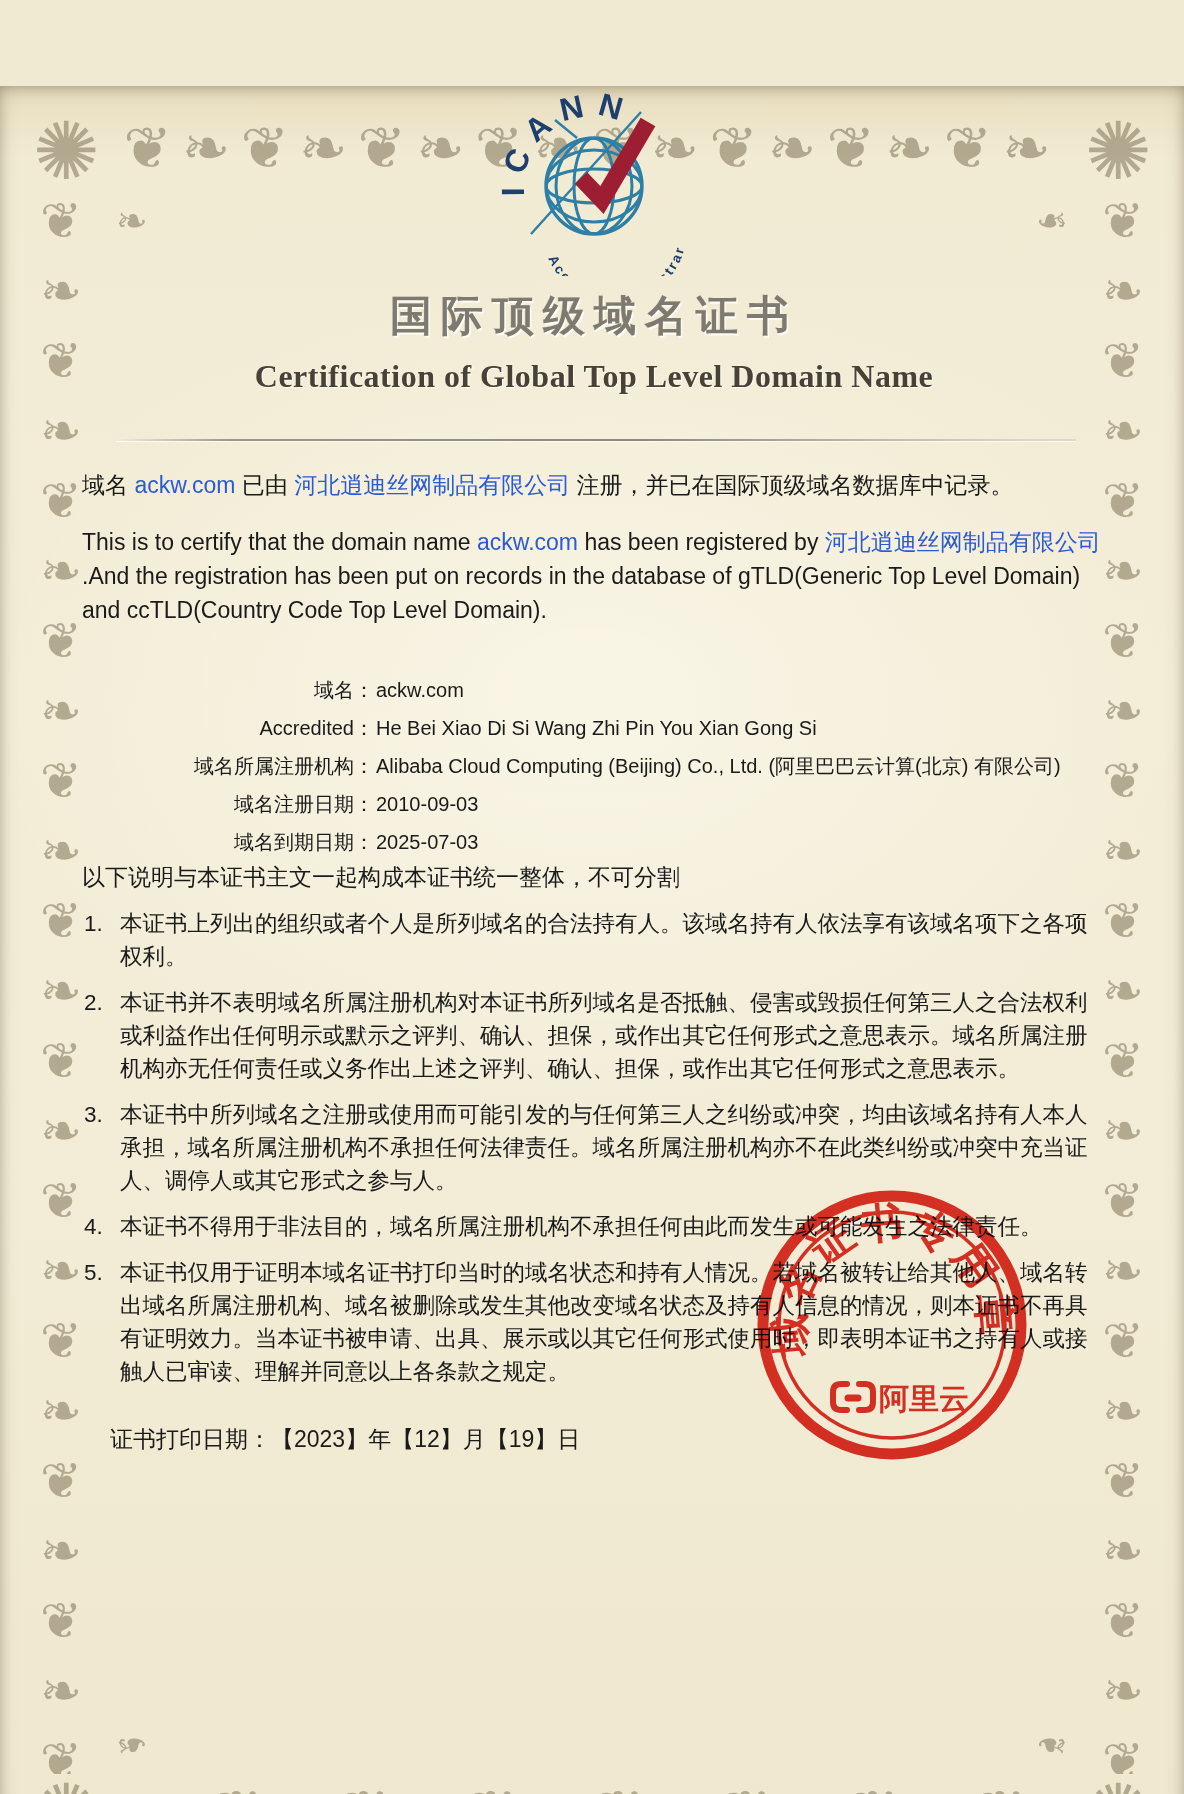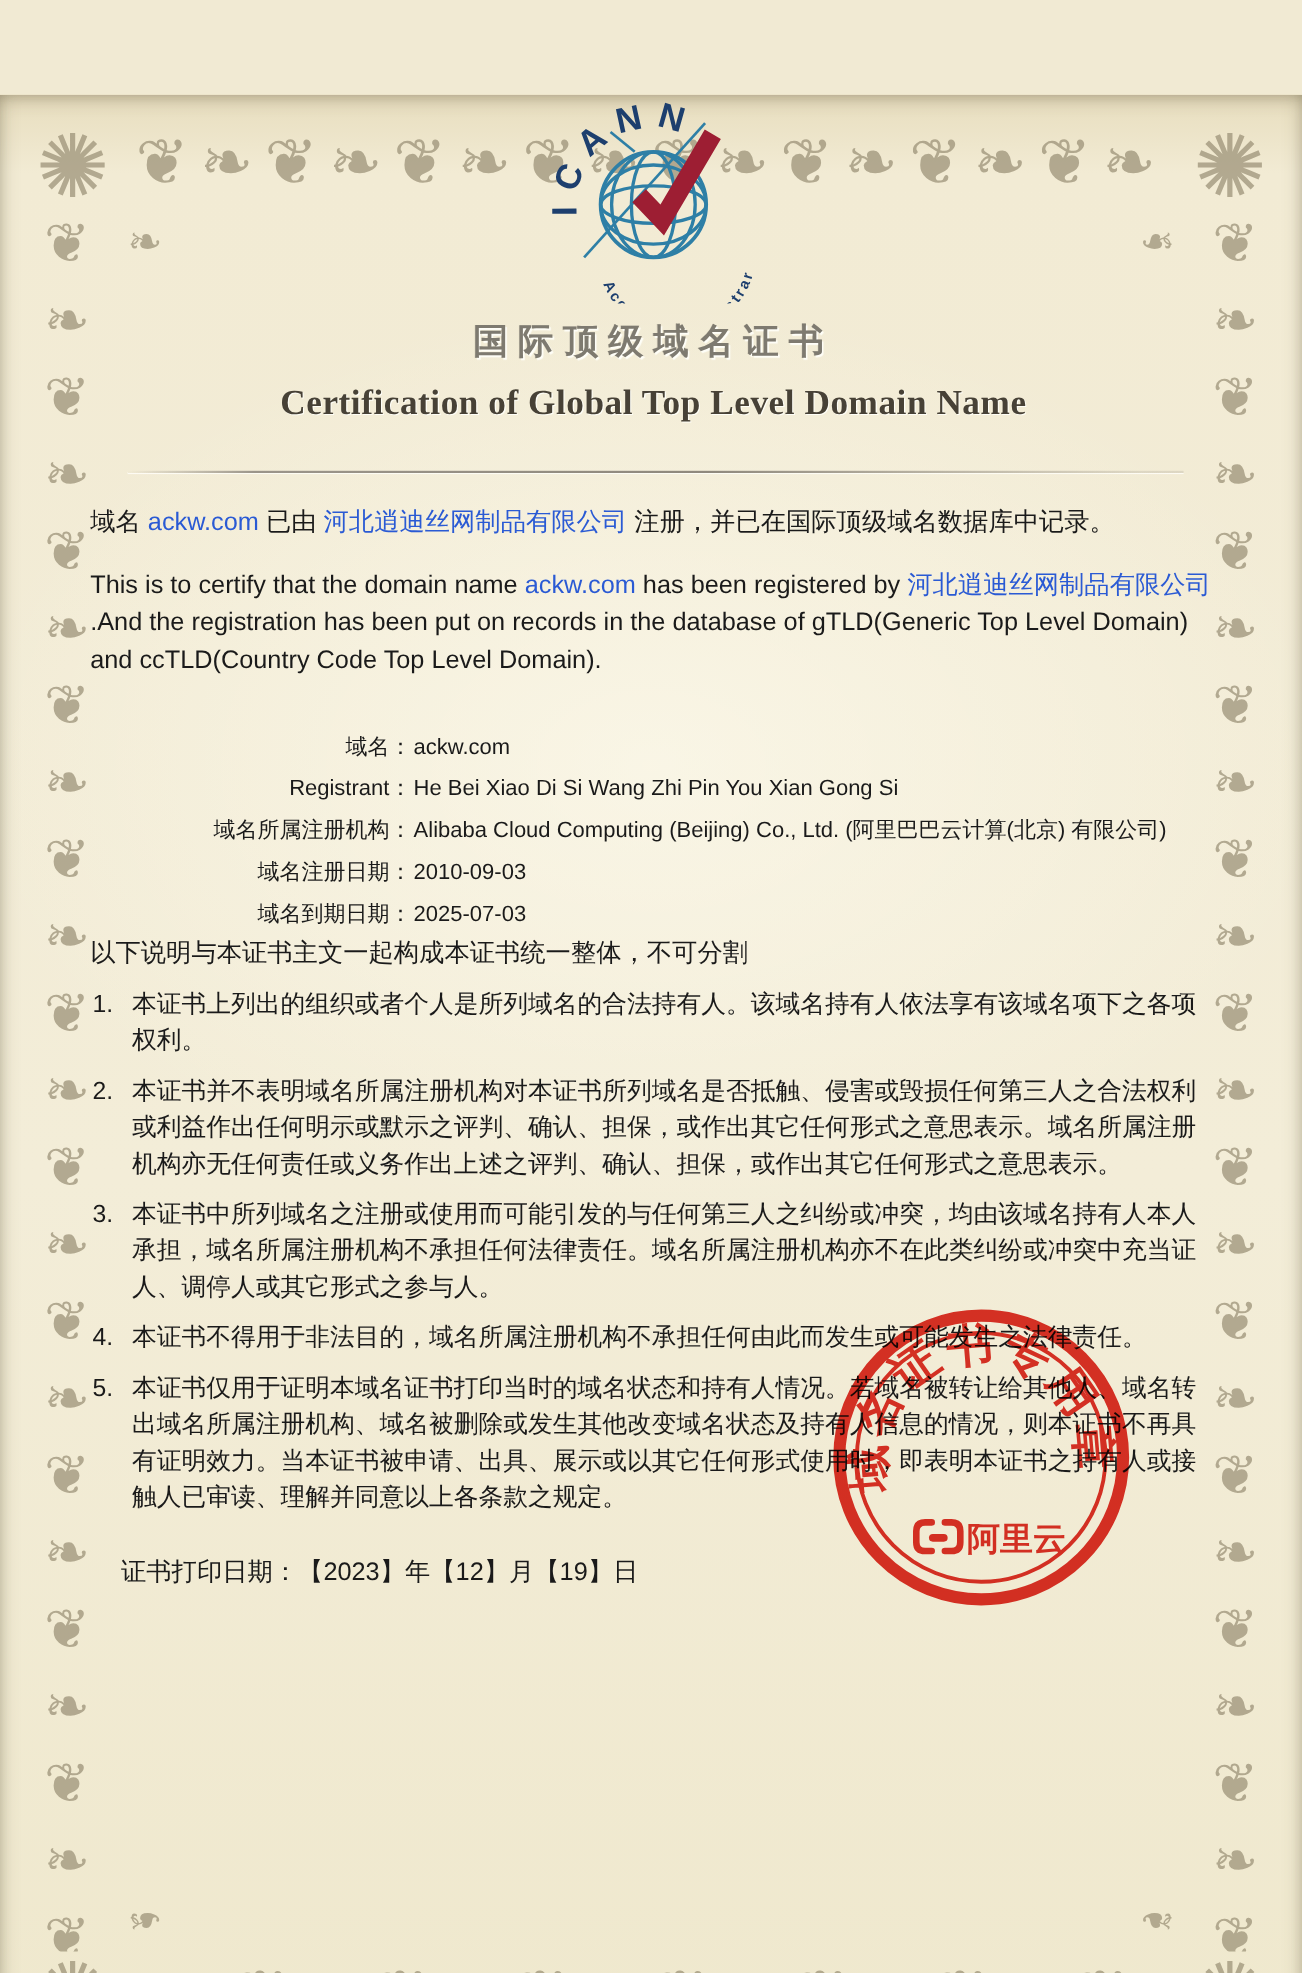--- a/index.html
+++ b/index.html
@@ -35,21 +35,21 @@
   .fleuron{position:absolute;font-size:38px;line-height:38px;}
   .fl-tl{top:116px;left:116px;}
   .fl-tr{top:116px;right:116px;transform:scaleX(-1);}
   .fl-bl{bottom:116px;left:116px;transform:scaleY(-1);}
   .fl-br{bottom:116px;right:116px;transform:scale(-1,-1);}
 
   
   .content{position:relative;padding:0 78px 0 82px;color:#1a1a1a;}
   .logo-wrap{margin-top:86px;text-align:center;}
   .cert-title{
-    margin-top:8px;text-align:center;font-size:32px;font-weight:700;letter-spacing:9px;
+    margin-top:8px;text-align:center;font-size:42px;font-weight:700;letter-spacing:9px;
     color:#7e7a70;text-shadow:1.5px 1.5px 1px rgba(255,255,250,.95), -0.5px -0.5px 0 rgba(110,105,90,.25);
   }
   .cert-subtitle{
     margin-top:14px;text-align:center;font-family:"Liberation Serif","DejaVu Serif",serif;
     font-size:32px;font-weight:700;color:#474136;letter-spacing:.5px;
     text-shadow:1px 1px 0 rgba(255,255,250,.9);
   }
   .divider{
     margin:44px 30px 0 34px;height:2px;border:0;
     background:linear-gradient(to right, rgba(160,154,140,0) 0%, #9b958a 12%, #8f897d 55%, rgba(160,154,140,.25) 96%);
@@ -139,21 +139,21 @@
     <p class="para para-cn"><span>域名 </span><span class="link">ackw.com</span><span> 已由 </span><span class="link">河北逍迪丝网制品有限公司</span><span> 注册，并已在国际顶级域名数据库中记录。</span></p>
 
     <p class="para para-en"><span>This is to certify that the domain name </span><span class="link">ackw.com</span><span> has been registered by </span><span class="link">河北逍迪丝网制品有限公司</span><span> .And the registration has been put on records in the database of gTLD(Generic Top Level Domain) and ccTLD(Country Code Top Level Domain).</span></p>
 
     <div class="details">
       <div class="detail-row">
         <div class="detail-label">域名：</div>
         <div class="detail-value">ackw.com</div>
       </div>
       <div class="detail-row">
-        <div class="detail-label">Registrant：</div>
+        <div class="detail-label">Accredited：</div>
         <div class="detail-value">He Bei Xiao Di Si Wang Zhi Pin You Xian Gong Si</div>
       </div>
       <div class="detail-row">
         <div class="detail-label">域名所属注册机构：</div>
         <div class="detail-value">Alibaba Cloud Computing (Beijing) Co., Ltd. (阿里巴巴云计算(北京) 有限公司)</div>
       </div>
       <div class="detail-row">
         <div class="detail-label">域名注册日期：</div>
         <div class="detail-value">2010-09-03</div>
       </div>

